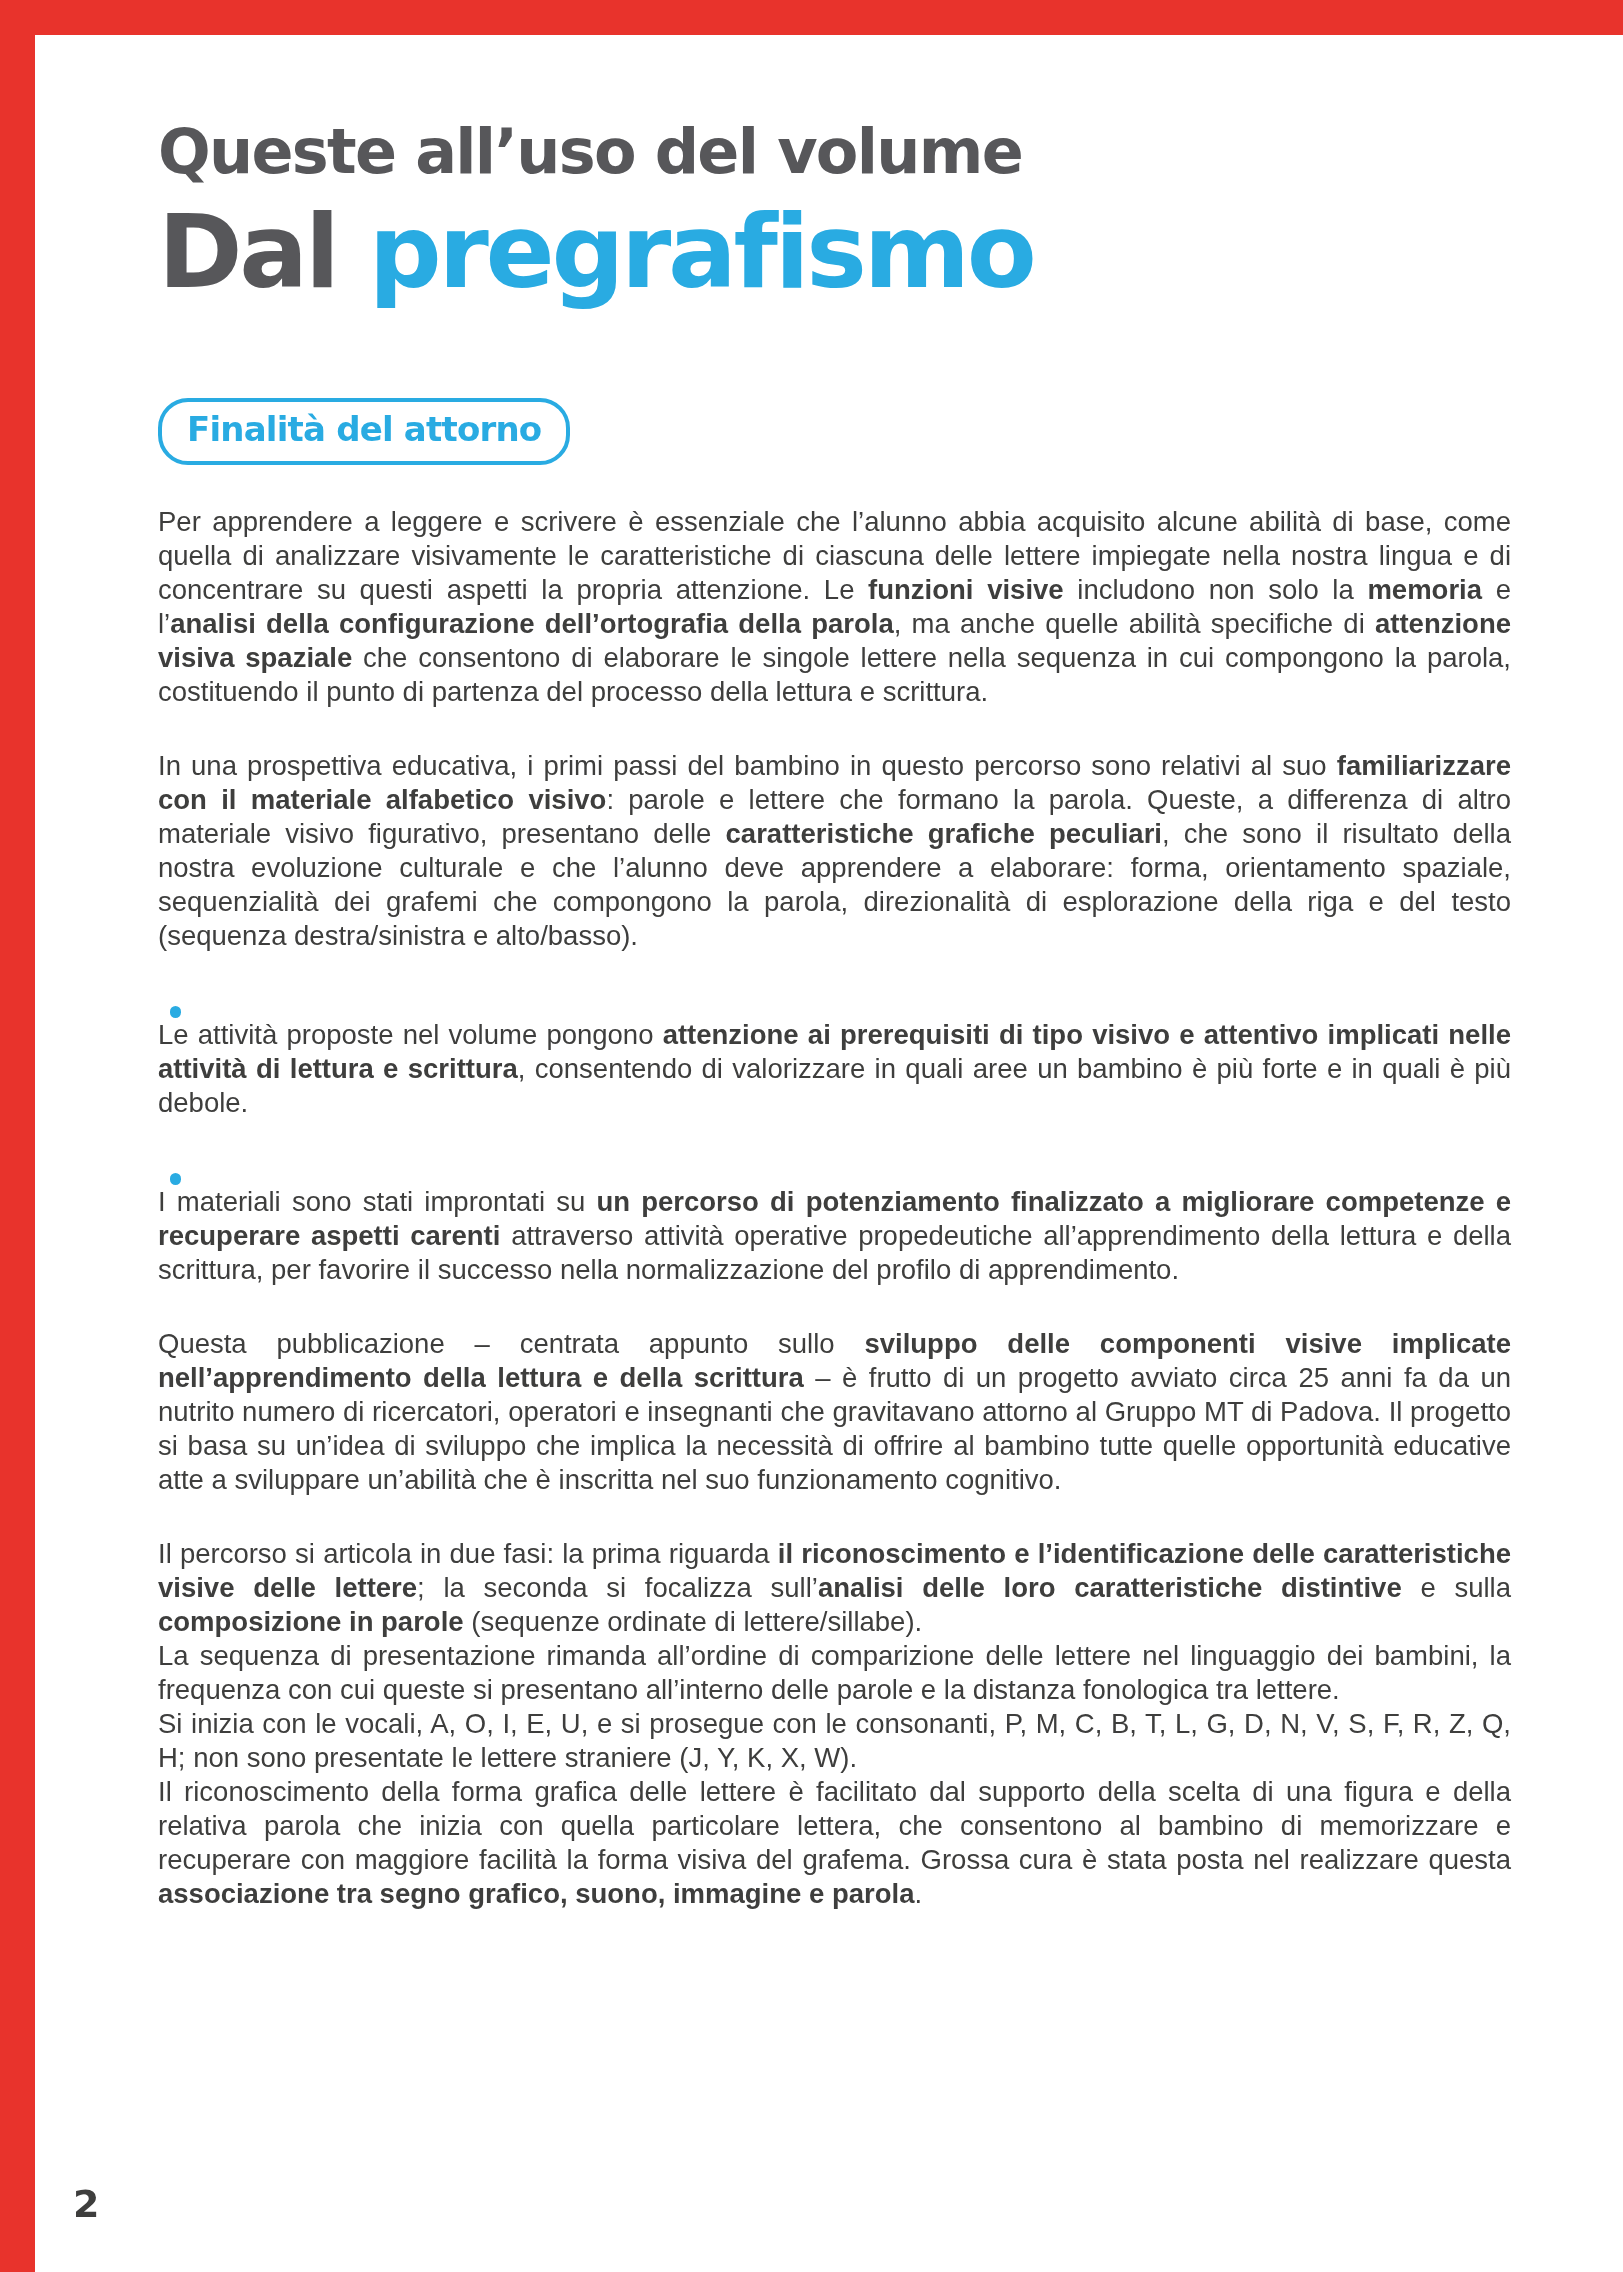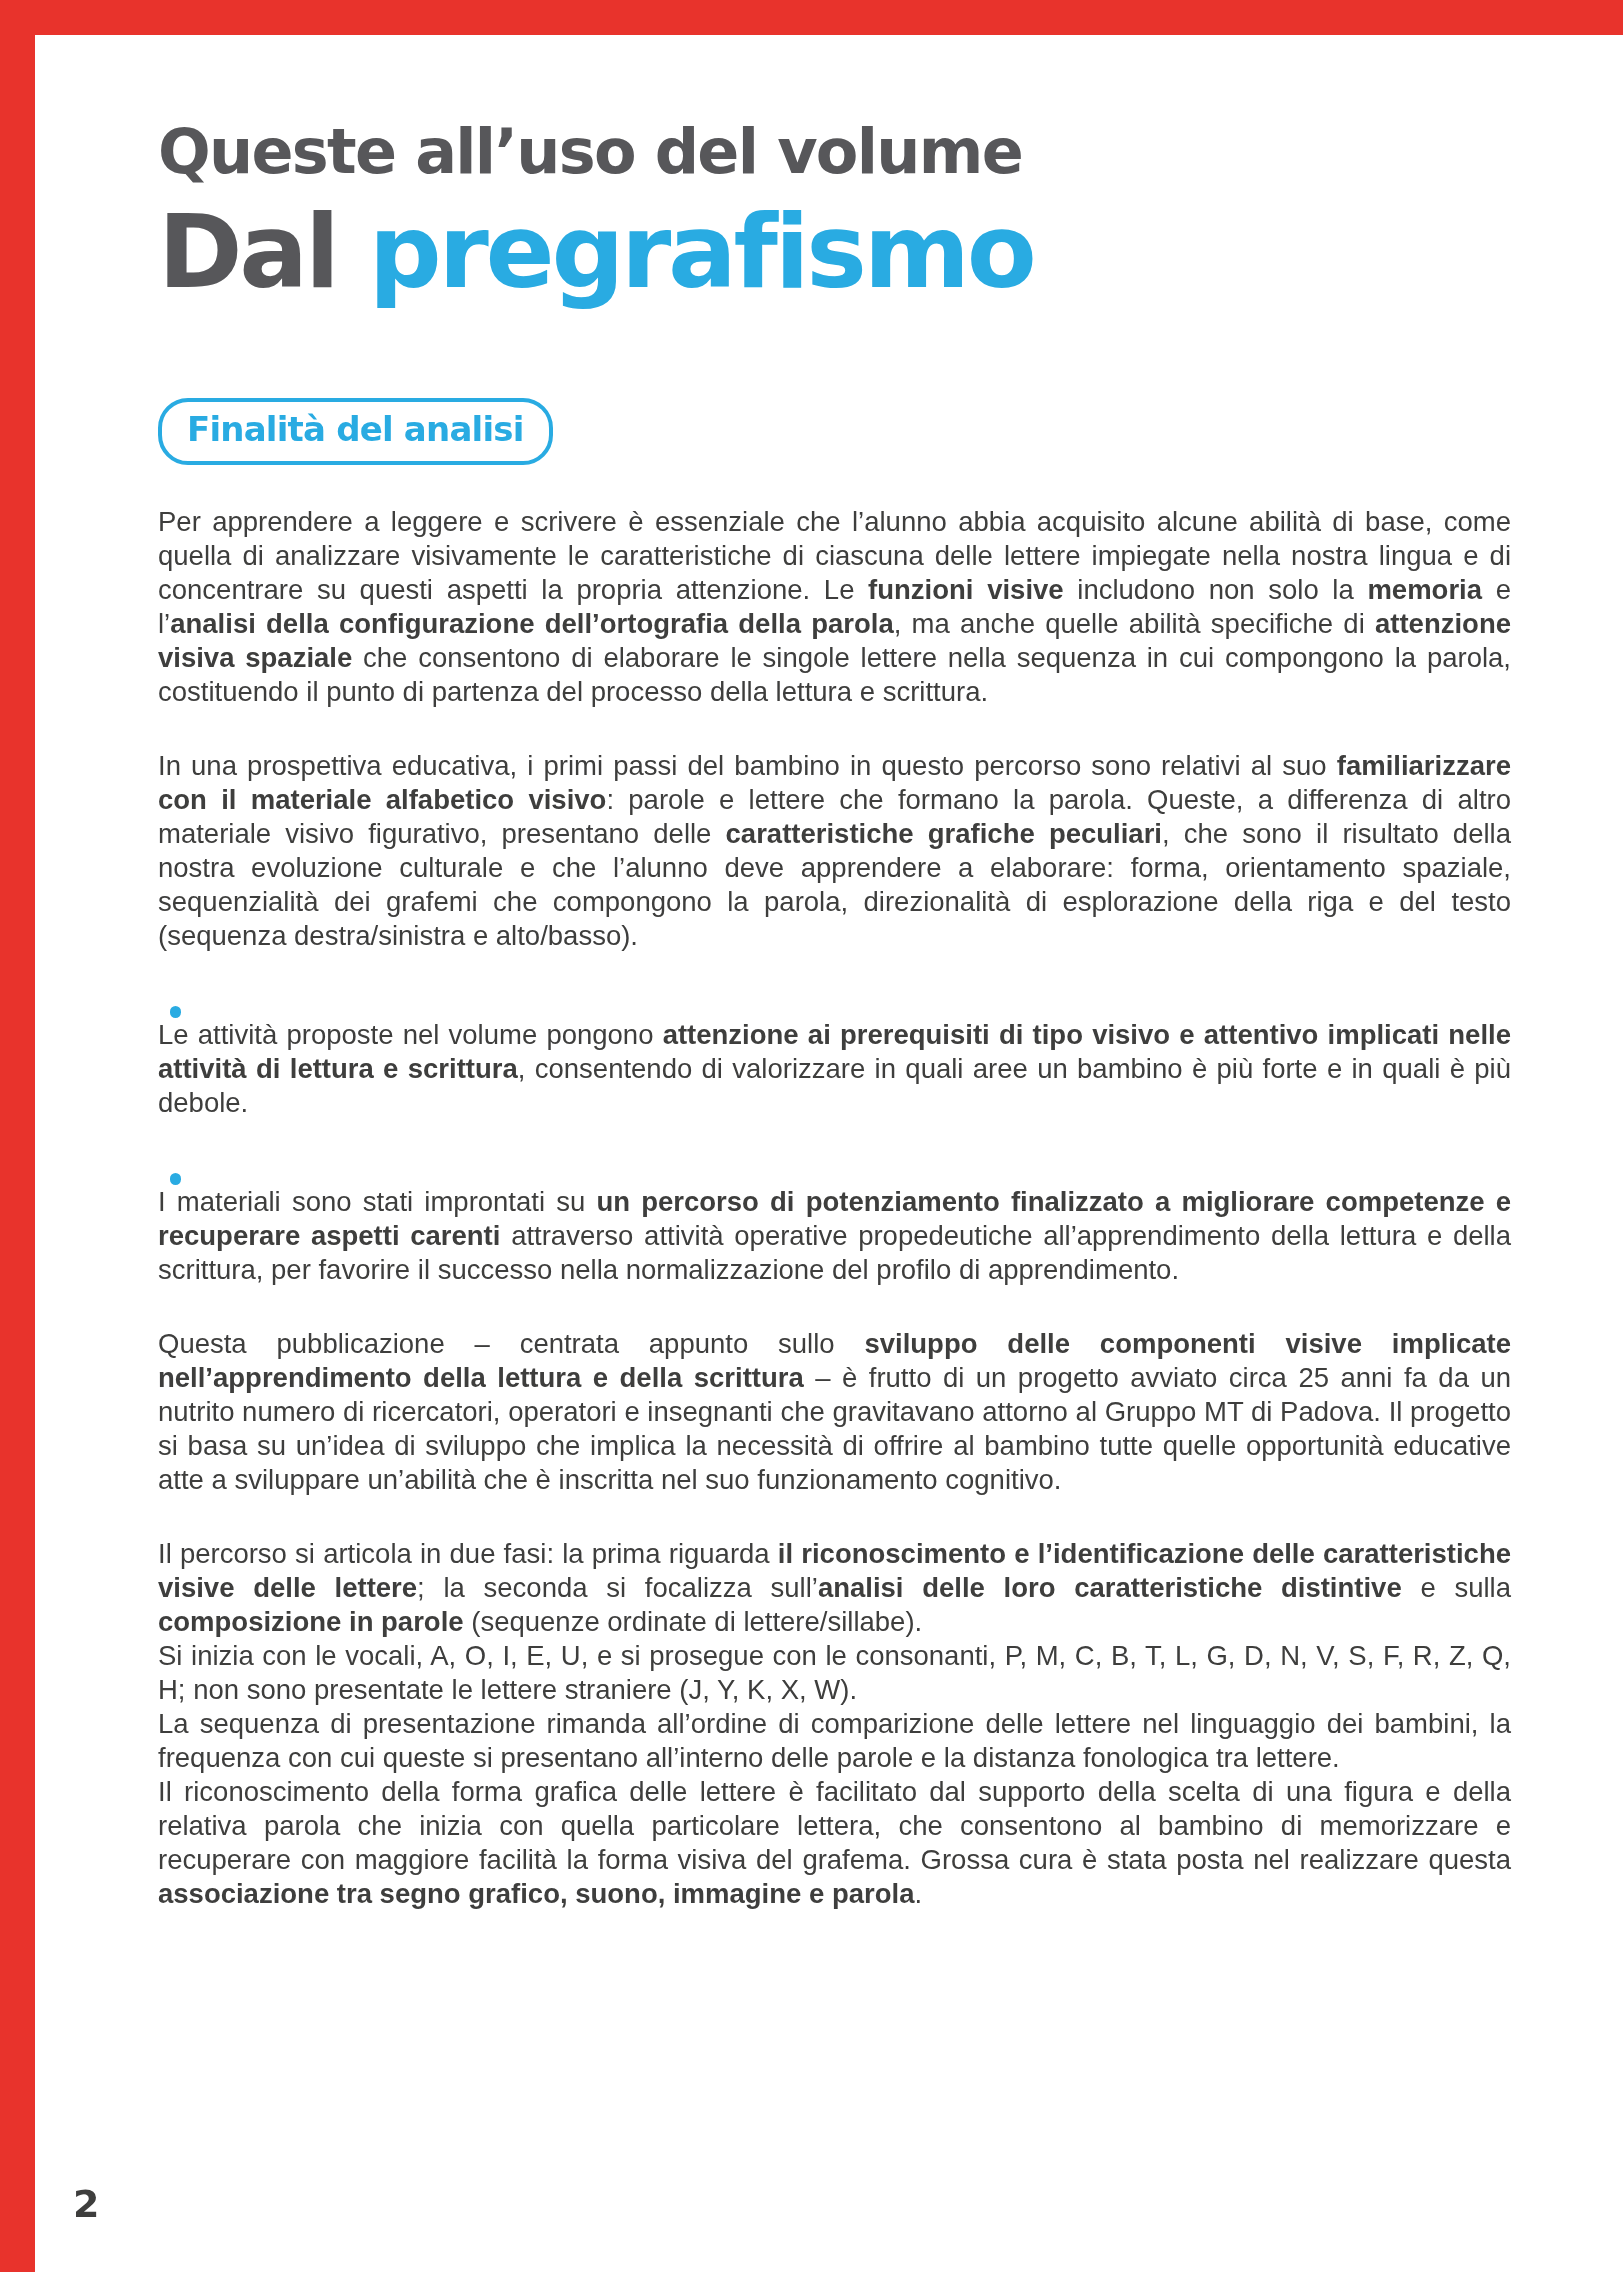--- a/index.html
+++ b/index.html
@@ -97,38 +97,38 @@
 <div class="sheet">
   <div class="page-content">
 
     <div class="kicker">Queste all’uso del volume</div>
 
     <div class="main-title">
         <div><span>Dal </span><span class="blue">pregrafismo</span></div>
       </div>
 
     <div class="badge-row">
-      <span class="badge">Finalità del analisi</span>
+      <span class="badge">Finalità del attorno</span>
     </div>
 
     <div class="body-text">
         <p><span>Per apprendere a leggere e scrivere è essenziale che l’alunno abbia acquisito alcune abilità di base, come quella di analizzare visivamente le caratteristiche di ciascuna delle lettere impiegate nella nostra lingua e di concentrare su questi aspetti la propria attenzione. Le </span><span class="b">funzioni visive</span><span> includono non solo la </span><span class="b">memoria</span><span> e l’</span><span class="b">analisi della configurazione dell’ortografia della parola</span><span>, ma anche quelle abilità specifiche di </span><span class="b">attenzione visiva spaziale</span><span> che consentono di elaborare le singole lettere nella sequenza in cui compongono la parola, costituendo il punto di partenza del processo della lettura e scrittura.</span></p>
         <p><span>In una prospettiva educativa, i primi passi del bambino in questo percorso sono relativi al suo </span><span class="b">familiarizzare con il materiale alfabetico visivo</span><span>: parole e lettere che formano la parola. Queste, a differenza di altro materiale visivo figurativo, presentano delle </span><span class="b">caratteristiche grafiche peculiari</span><span>, che sono il risultato della nostra evoluzione culturale e che l’alunno deve apprendere a elaborare: forma, orientamento spaziale, sequenzialità dei grafemi che compongono la parola, direzionalità di esplorazione della riga e del testo (sequenza destra/sinistra e alto/basso).</span></p>
         <div class="bullet">
           <span class="dot"></span>
           <div class="bullet-text"><span>Le attività proposte nel volume pongono </span><span class="b">attenzione ai prerequisiti di tipo visivo e attentivo implicati nelle attività di lettura e scrittura</span><span>, consentendo di valorizzare in quali aree un bambino è più forte e in quali è più debole.</span></div>
         </div>
         <div class="bullet">
           <span class="dot"></span>
           <div class="bullet-text"><span>I materiali sono stati improntati su </span><span class="b">un percorso di potenziamento finalizzato a migliorare competenze e recuperare aspetti carenti</span><span> attraverso attività operative propedeutiche all’apprendimento della lettura e della scrittura, per favorire il successo nella normalizzazione del profilo di apprendimento.</span></div>
         </div>
         <p><span>Questa pubblicazione – centrata appunto sullo </span><span class="b">sviluppo delle componenti visive implicate nell’apprendimento della lettura e della scrittura</span><span> – è frutto di un progetto avviato circa 25 anni fa da un nutrito numero di ricercatori, operatori e insegnanti che gravitavano attorno al Gruppo MT di Padova. Il progetto si basa su un’idea di sviluppo che implica la necessità di offrire al bambino tutte quelle opportunità educative atte a sviluppare un’abilità che è inscritta nel suo funzionamento cognitivo.</span></p>
         <p class="tight"><span>Il percorso si articola in due fasi: la prima riguarda </span><span class="b">il riconoscimento e l’identificazione delle caratteristiche visive delle lettere</span><span>; la seconda si focalizza sull’</span><span class="b">analisi delle loro caratteristiche distintive</span><span> e sulla </span><span class="b">composizione in parole</span><span> (sequenze ordinate di lettere/sillabe).</span></p>
+        <p class="tight"><span>La sequenza di presentazione rimanda all’ordine di comparizione delle lettere nel linguaggio dei bambini, la frequenza con cui queste si presentano all’interno delle parole e la distanza fonologica tra lettere.</span></p>
         <p class="tight"><span>Si inizia con le vocali, A, O, I, E, U, e si prosegue con le consonanti, P, M, C, B, T, L, G, D, N, V, S, F, R, Z, Q, H; non sono presentate le lettere straniere (J, Y, K, X, W).</span></p>
-        <p class="tight"><span>La sequenza di presentazione rimanda all’ordine di comparizione delle lettere nel linguaggio dei bambini, la frequenza con cui queste si presentano all’interno delle parole e la distanza fonologica tra lettere.</span></p>
         <p class="tight"><span>Il riconoscimento della forma grafica delle lettere è facilitato dal supporto della scelta di una figura e della relativa parola che inizia con quella particolare lettera, che consentono al bambino di memorizzare e recuperare con maggiore facilità la forma visiva del grafema. Grossa cura è stata posta nel realizzare questa </span><span class="b">associazione tra segno grafico, suono, immagine e parola</span><span>.</span></p>
       </div>
 
   </div>
 </div>
 
 <div class="page-number">2</div>
 
 
 </body></html>

